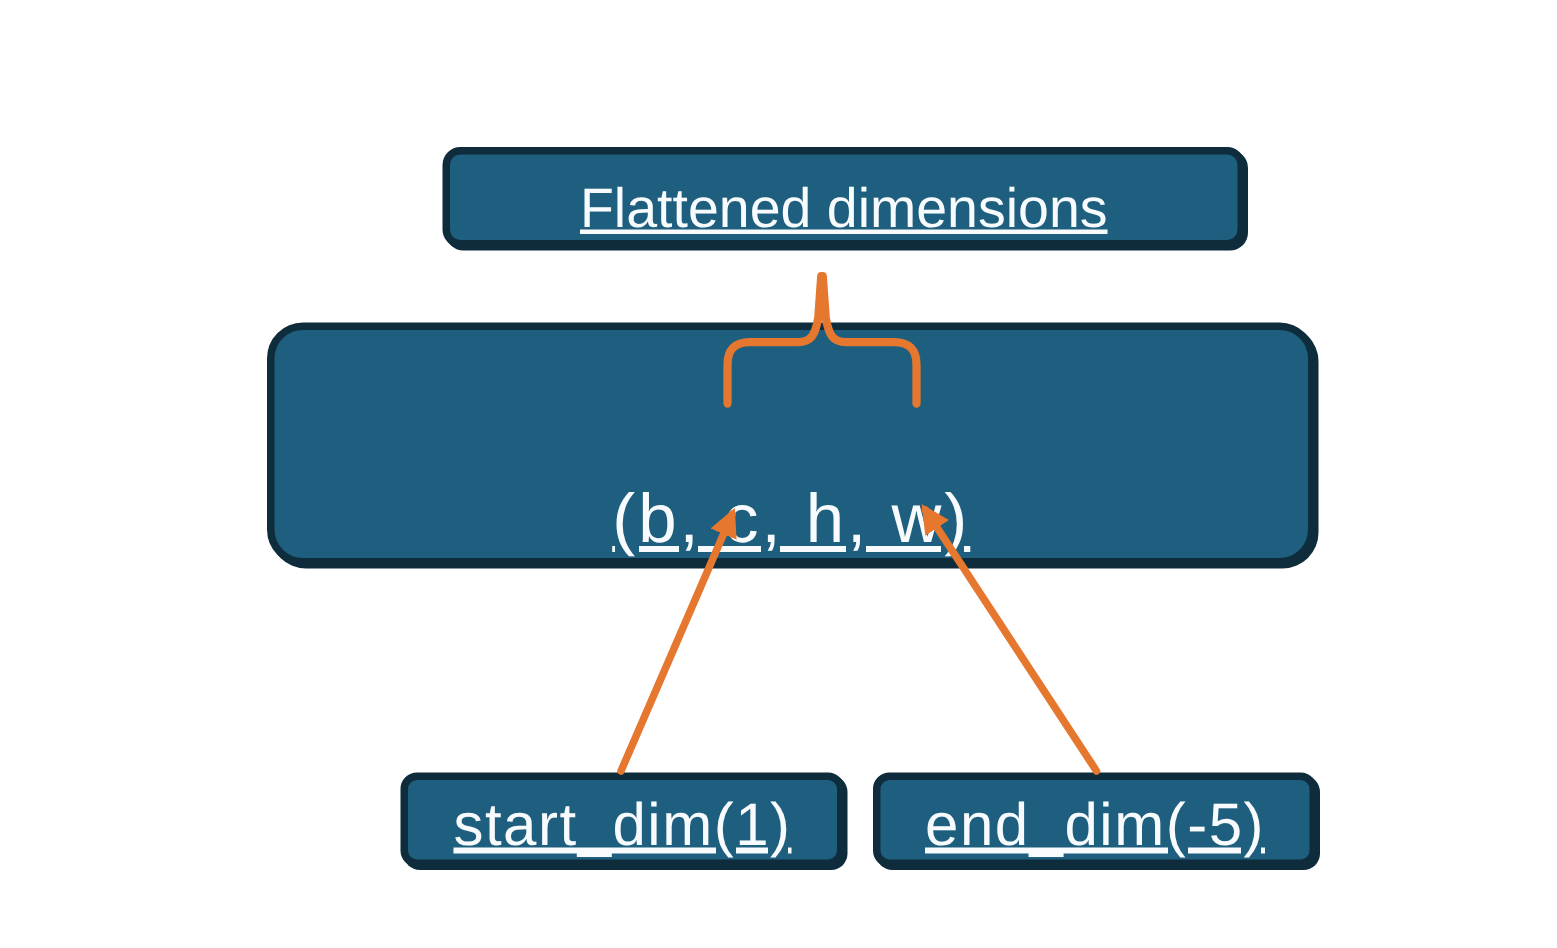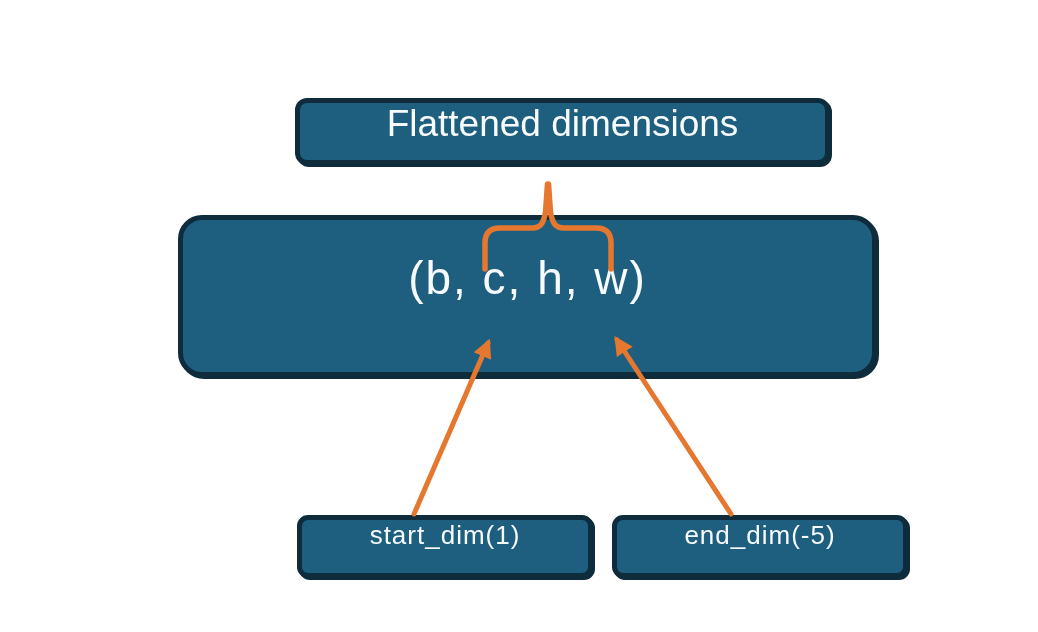--- a/index.html
+++ b/index.html
@@ -19,45 +19,45 @@
     overflow: hidden;
     font-family: "Liberation Sans", sans-serif;
   }
   .node {
     position: absolute;
     background: var(--box-fill);
     border: 5px solid var(--box-border);
     box-shadow: 2px 2px 0 var(--box-border);
     color: var(--text-color);
     display: flex;
-    align-items: flex-start;
+    align-items: flex-end;
     justify-content: center;
     text-align: center;
+    text-decoration: underline;
   }
   .node--title {
     left: 295px; top: 98px;
     width: 535px; height: 67px;
     border-radius: 12px;
     font-size: 37px;
   }
   .node--tensor {
     left: 178px; top: 215px;
     width: 699px; height: 162px;
     border-radius: 24px;
     font-size: 46px;
     letter-spacing: 2px;
     padding-top: 31px;
   }
   .node--param {
     top: 515px;
     width: 296px; height: 63px;
     border-radius: 11px;
-    font-size: 26px;
+    font-size: 40px;
     letter-spacing: 1px;
-    margin-left: 30px;
   }
   .node--start { left: 267px; }
   .node--end   { left: 582px; }
   .overlay {
     position: absolute;
     left: 0; top: 0;
     width: 1038px; height: 632px;
     pointer-events: none;
     z-index: 5;
   }

